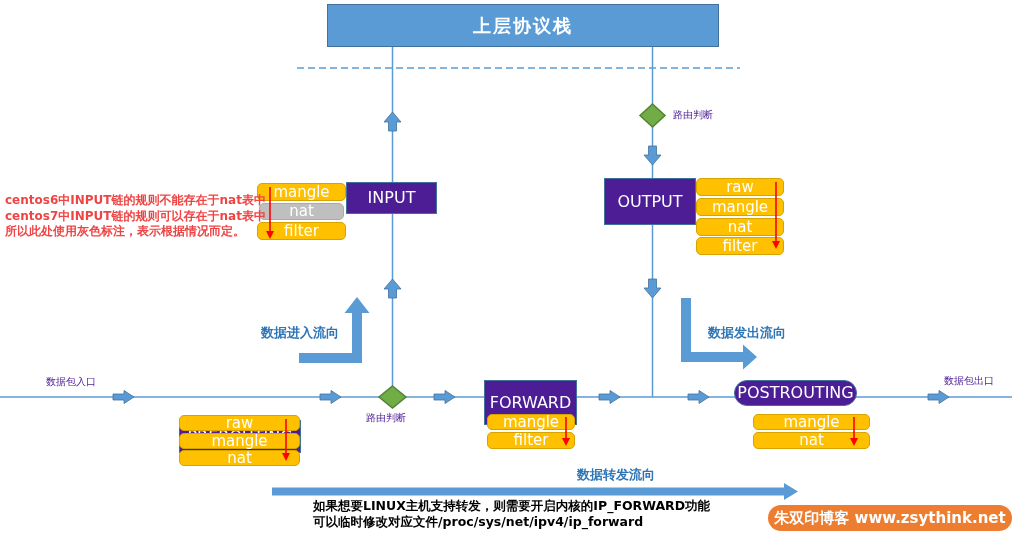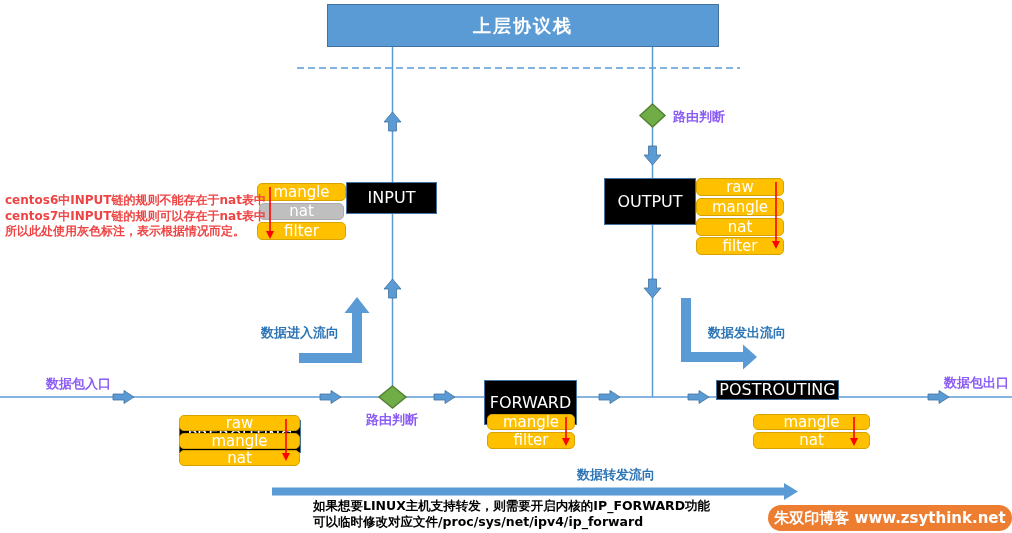--- a/index.html
+++ b/index.html
@@ -8,31 +8,31 @@
           font-family:"DejaVu Sans","Liberation Sans",sans-serif;}
   .abs{position:absolute;}
   svg.layer{position:absolute;left:0;top:0;z-index:0;pointer-events:none;}
   svg.overlay{z-index:3;}
   .boxes{position:absolute;left:0;top:0;width:100%;height:100%;z-index:1;padding-left:39px;}
   .labels{position:absolute;left:0;top:0;width:100%;height:100%;z-index:2;pointer-events:none;}
 
   .banner{background:#5B9BD5;border:1.5px solid #41719C;color:#fff;
           display:flex;align-items:center;justify-content:center;
           font-size:18px;font-weight:bold;letter-spacing:2px;}
-  .chain{background:#000000;border:1.5px solid #41719C;color:#fff;
+  .chain{background:#4c1d95;border:1.5px solid #41719C;color:#fff;
          display:flex;align-items:center;justify-content:center;
          font-size:16px;line-height:1;white-space:nowrap;}
   .tbl{background:#FFC000;border:1px solid #D6A300;border-radius:5px;color:#fff;
        display:flex;align-items:center;justify-content:center;
        font-size:15px;line-height:1;white-space:nowrap;}
   .tbl.gray{background:#BFBFBF;border-color:#ABABAB;}
 
   .note{color:#ef4444;font-weight:bold;font-size:12px;line-height:15.5px;white-space:nowrap;}
   .note2{color:#000;font-weight:bold;font-size:12.5px;line-height:16px;white-space:nowrap;}
-  .plabel{color:#8b5cf6;font-weight:bold;font-size:13px;white-space:nowrap;}
+  .plabel{color:#4c1d95;font-weight:normal;font-size:10px;white-space:nowrap;}
   .flabel{color:#2E75B6;font-weight:bold;font-size:13px;white-space:nowrap;}
   .watermark{background:#ED7D31;border-radius:13px;color:#fff;font-weight:bold;font-size:15px;
              display:flex;align-items:center;justify-content:center;white-space:nowrap;}
 </style>
 </head>
 <body>
 
 <div class="canvas">
 
   <svg class="layer" width="1012" height="533" viewBox="0 0 1012 533">
@@ -84,21 +84,21 @@
 
     <div class="chain abs" style="left:179px;top:380px;width:122px;height:33px;margin-top:40px;">PREROUTING</div>
     <div class="tbl abs" style="left:179px;top:415px;width:121px;height:16px;">raw</div>
     <div class="tbl abs" style="left:179px;top:433px;width:121px;height:16px;">mangle</div>
     <div class="tbl abs" style="left:179px;top:450px;width:121px;height:16px;">nat</div>
 
     <div class="chain abs" style="left:484px;top:380px;width:93px;height:45px;">FORWARD</div>
     <div class="tbl abs" style="left:487px;top:414px;width:88px;height:16px;">mangle</div>
     <div class="tbl abs" style="left:487px;top:432px;width:88px;height:17px;">filter</div>
 
-    <div class="chain abs" style="left:716px;top:380px;width:123px;height:20px;">POSTROUTING</div>
+    <div class="chain abs" style="left:734px;top:380px;width:123px;height:26px;border-radius:16px;">POSTROUTING</div>
     <div class="tbl abs" style="left:753px;top:414px;width:117px;height:16px;">mangle</div>
     <div class="tbl abs" style="left:753px;top:432px;width:117px;height:17px;">nat</div>
 
     <div class="watermark abs" style="left:768px;top:505px;width:244px;height:26px;">朱双印博客 www.zsythink.net</div>
   </div>
 
   <div class="labels">
     <div class="plabel abs" style="left:673px;top:108px;">路由判断</div>
     <div class="plabel abs" style="left:366px;top:411px;">路由判断</div>
 

